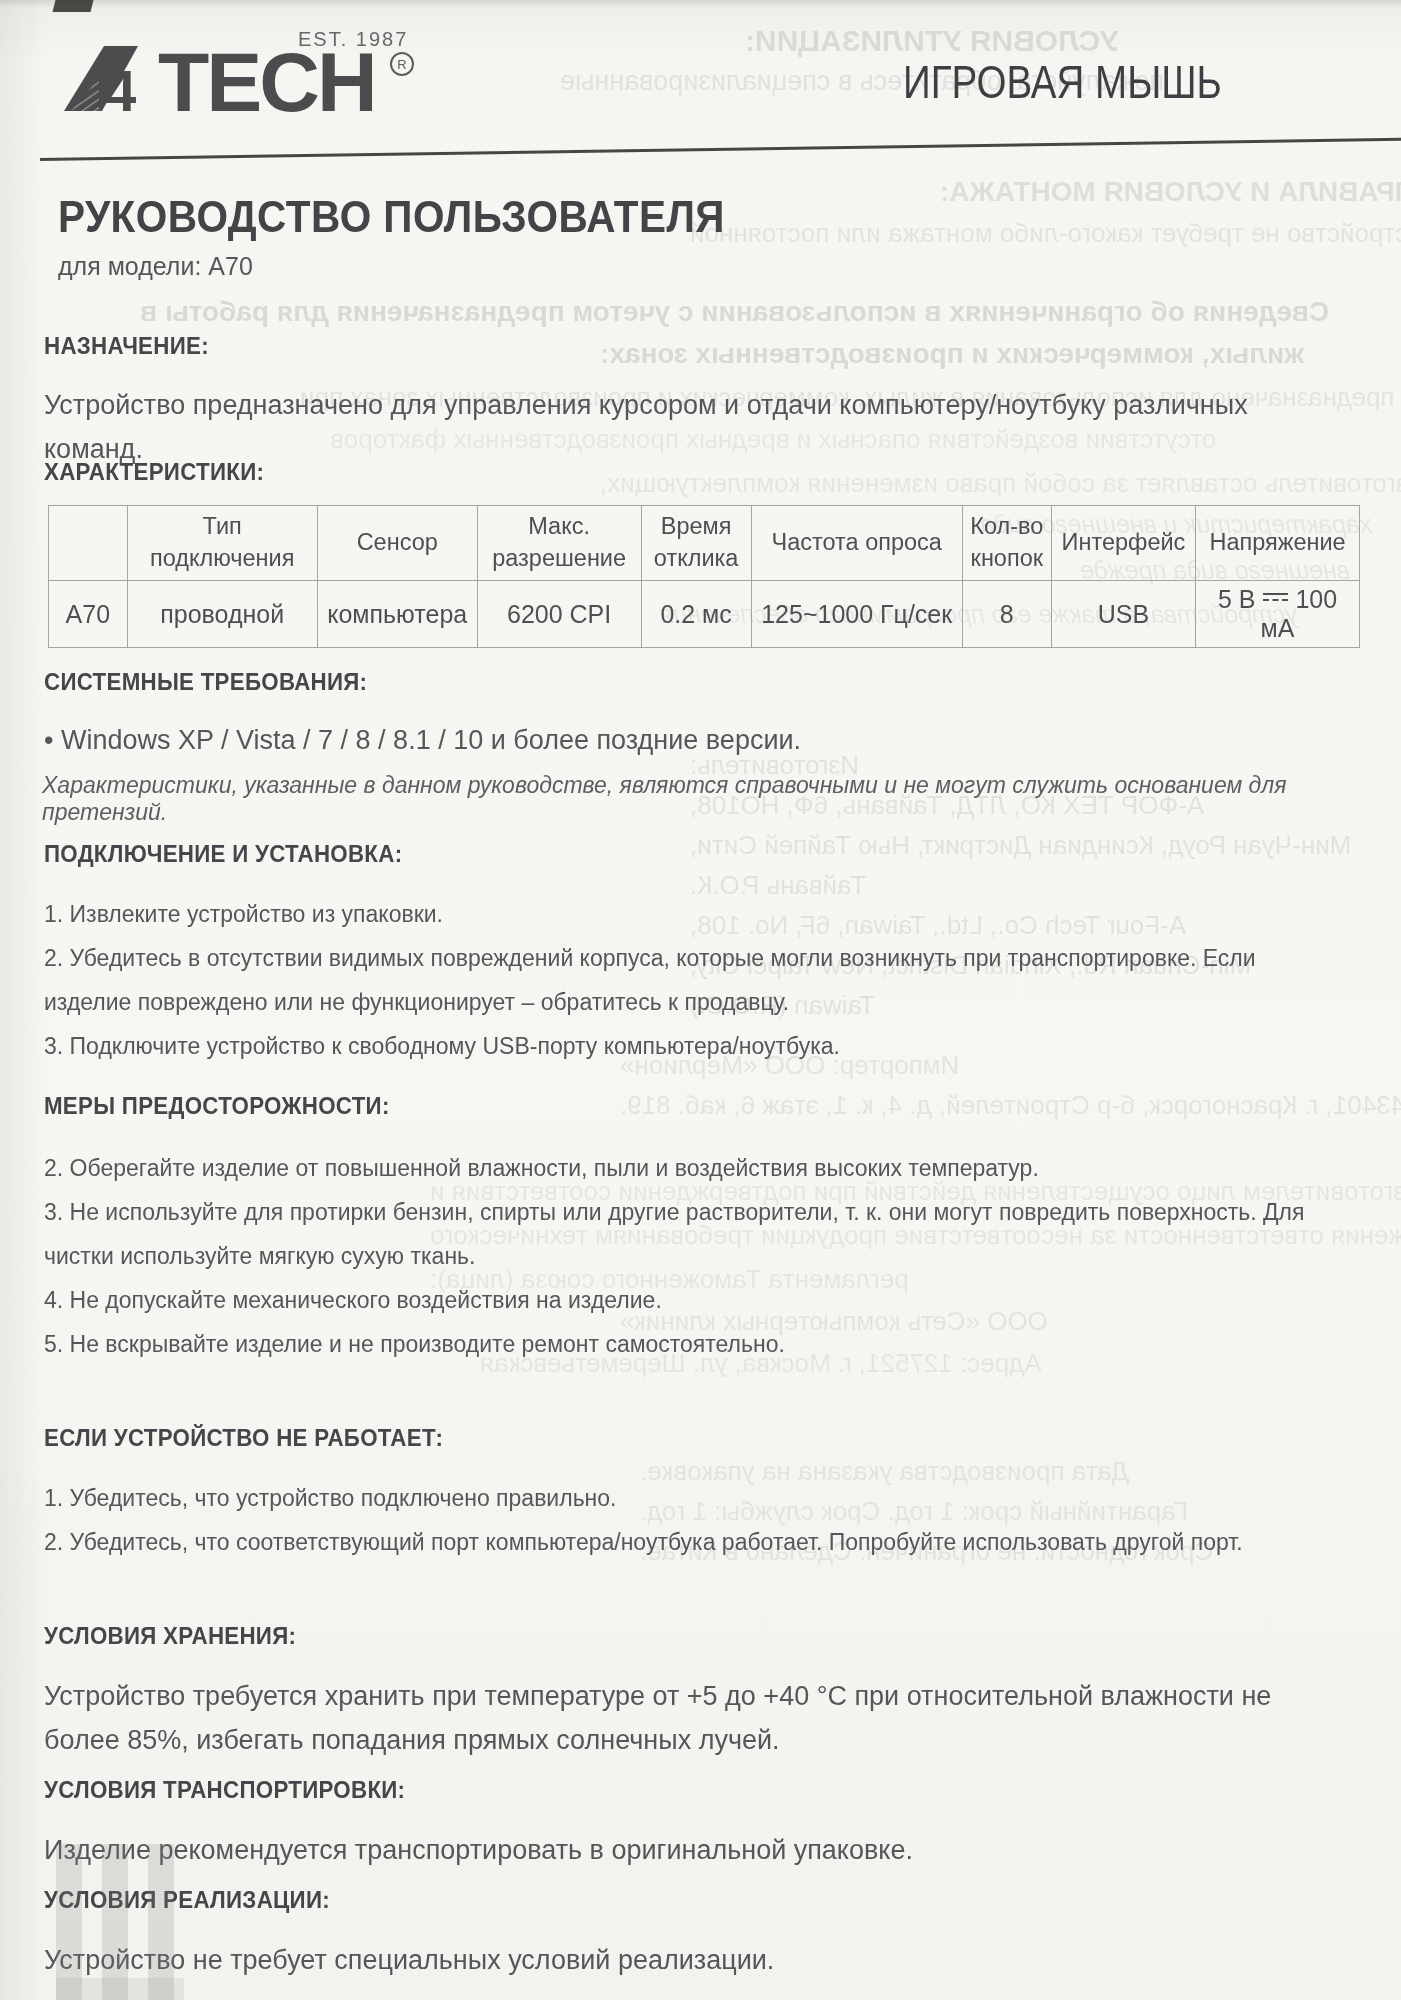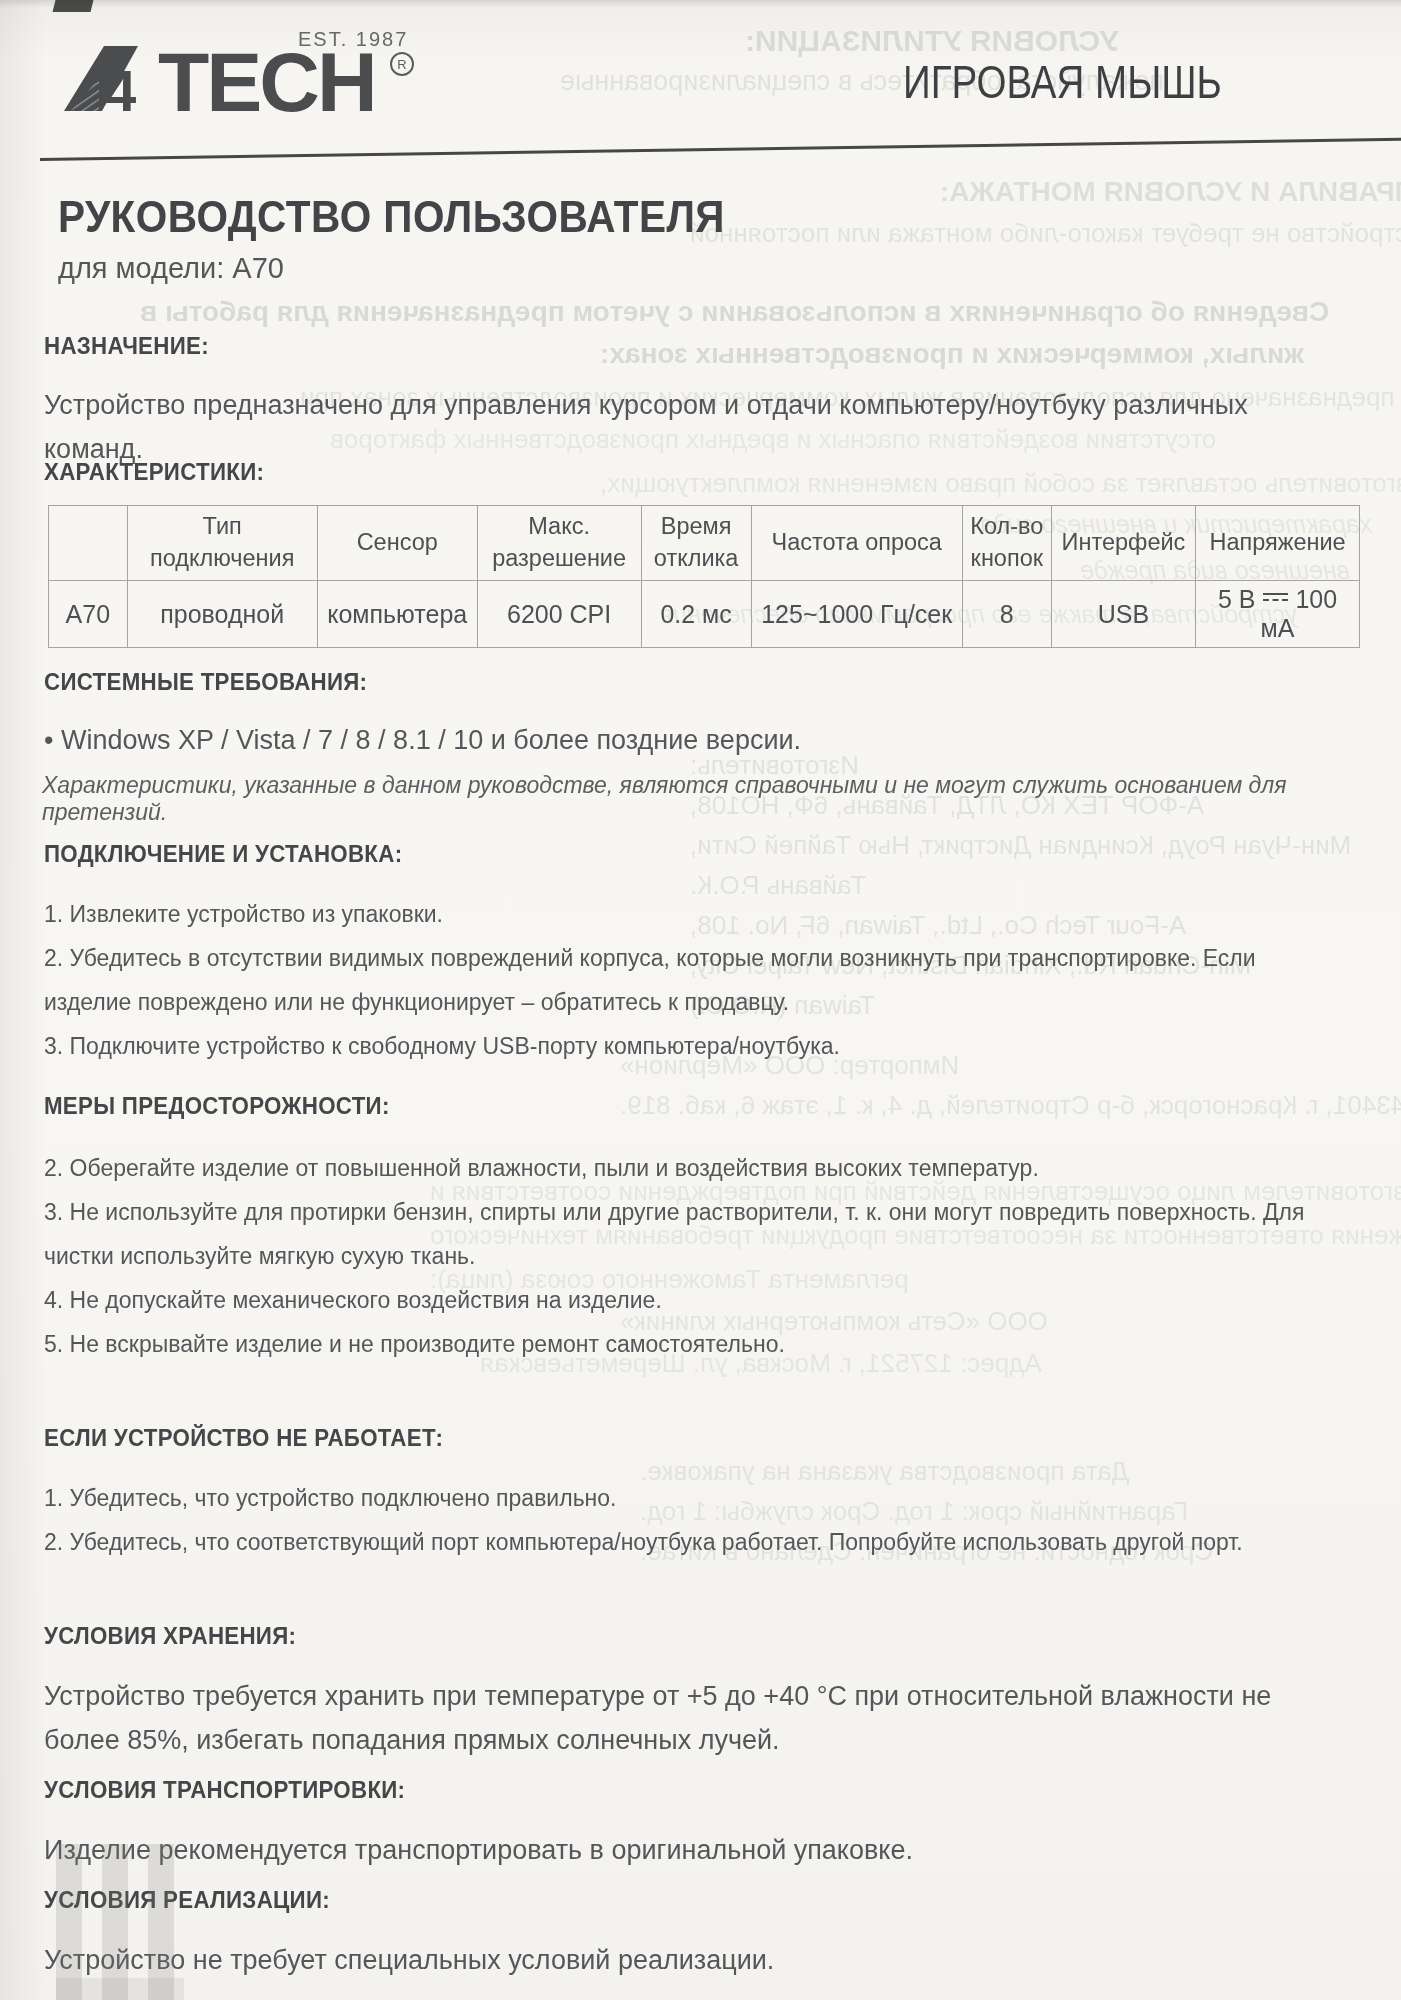--- a/index.html
+++ b/index.html
@@ -19,21 +19,21 @@
   .logo{position:absolute;left:58px;top:16px;width:380px;height:102px;text-align:right;}
   .ptitle{position:absolute;left:903px;top:54px;font-size:47px;font-weight:normal;color:#3e3f42;white-space:nowrap;}
   .cx82{display:inline-block;transform:scaleX(.82);transform-origin:0 50%;white-space:nowrap;}
   .cx90{display:inline-block;transform:scaleX(.90);transform-origin:0 50%;white-space:nowrap;}
   .cx93{display:inline-block;transform:scaleX(.93);transform-origin:0 50%;white-space:nowrap;}
 
   .rule{position:absolute;top:158px;left:40px;width:1364px;height:3px;background:#464645;
     transform:rotate(-0.85deg);transform-origin:0 0;}
 
   .h1{position:absolute;left:58px;top:191px;font-size:45px;font-weight:bold;color:#434447;letter-spacing:.5px;}
-  .model{position:absolute;left:58px;top:252px;font-size:29px;color:#55565a;text-align:right;}
+  .model{position:absolute;left:58px;top:252px;font-size:25px;color:#55565a;text-align:right;}
 
   .h2{position:absolute;left:44px;font-size:24px;font-weight:bold;color:#454649;letter-spacing:.3px;}
   .body{position:absolute;left:44px;width:1270px;font-size:27px;line-height:44px;color:#55565a;}
   .list{position:absolute;left:44px;width:1270px;font-size:23px;line-height:44px;color:#55565a;}
   .note{position:absolute;left:42px;width:1300px;font-size:23px;font-style:italic;color:#5d5e61;}
 
   table.spec{position:absolute;left:48px;top:505px;width:1312px;border-collapse:collapse;table-layout:fixed;}
   table.spec th,table.spec td{border:1.5px solid #a5a4a1;text-align:center;vertical-align:middle;
     font-weight:normal;padding:4px 4px;color:#4e4f53;}
   table.spec th{height:66px;font-size:23.5px;line-height:1.35;}

